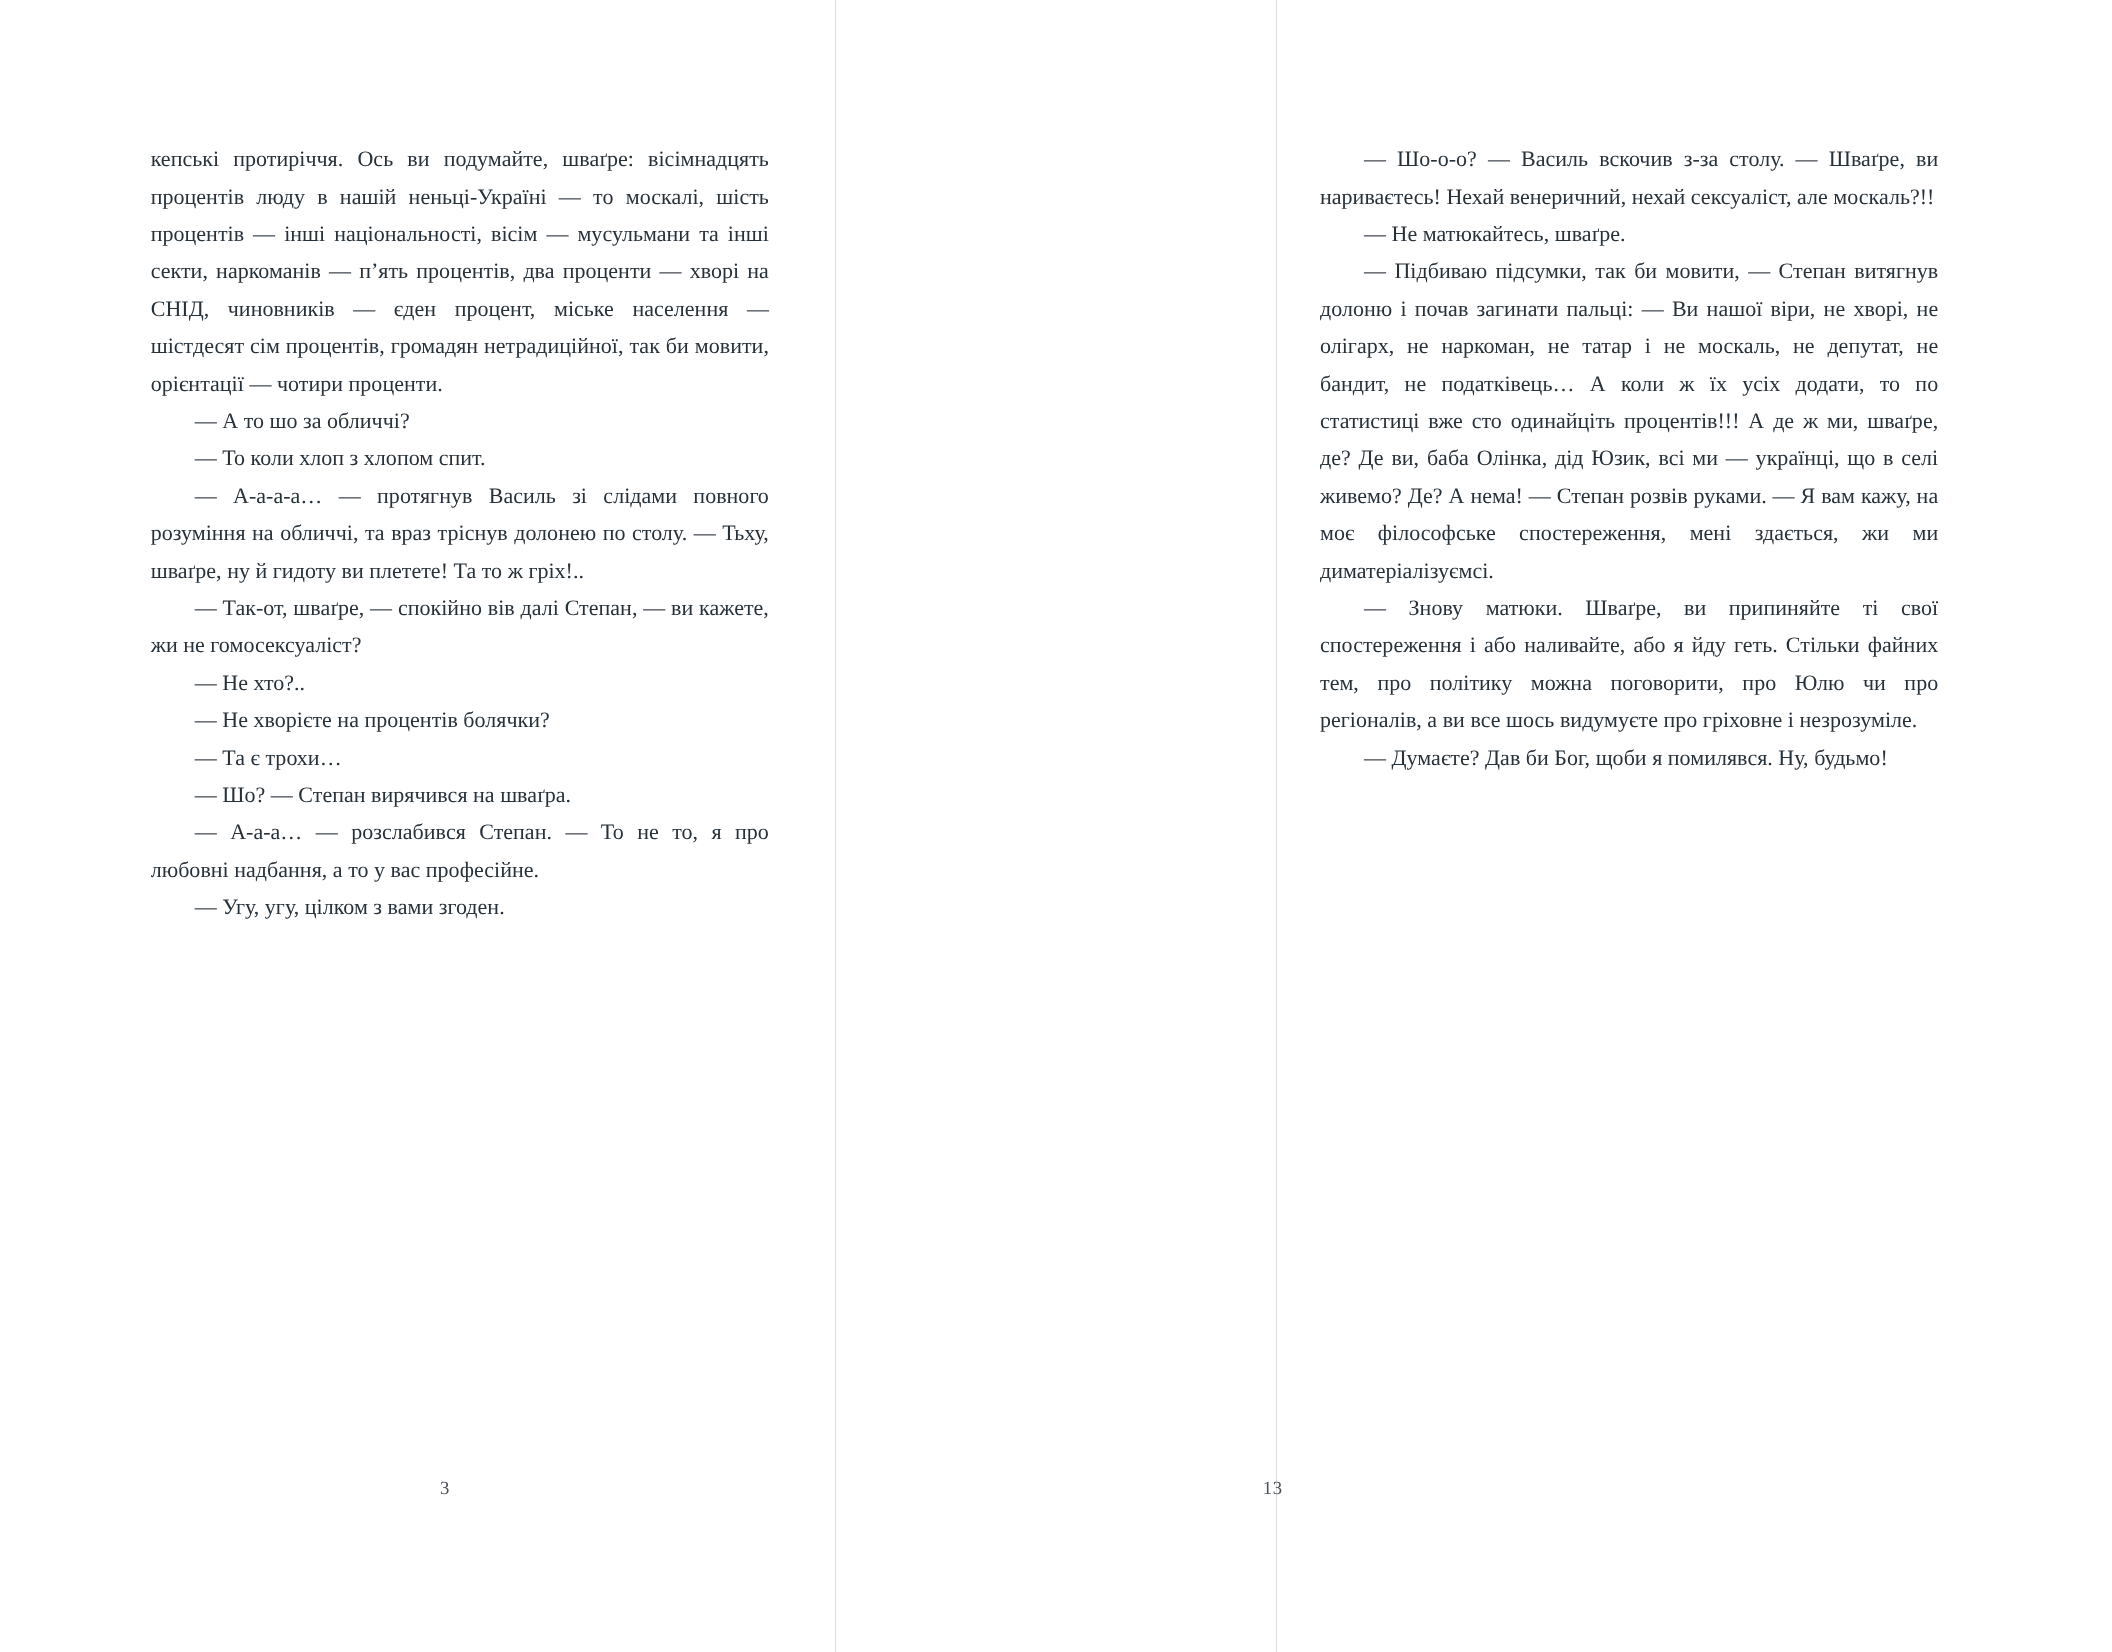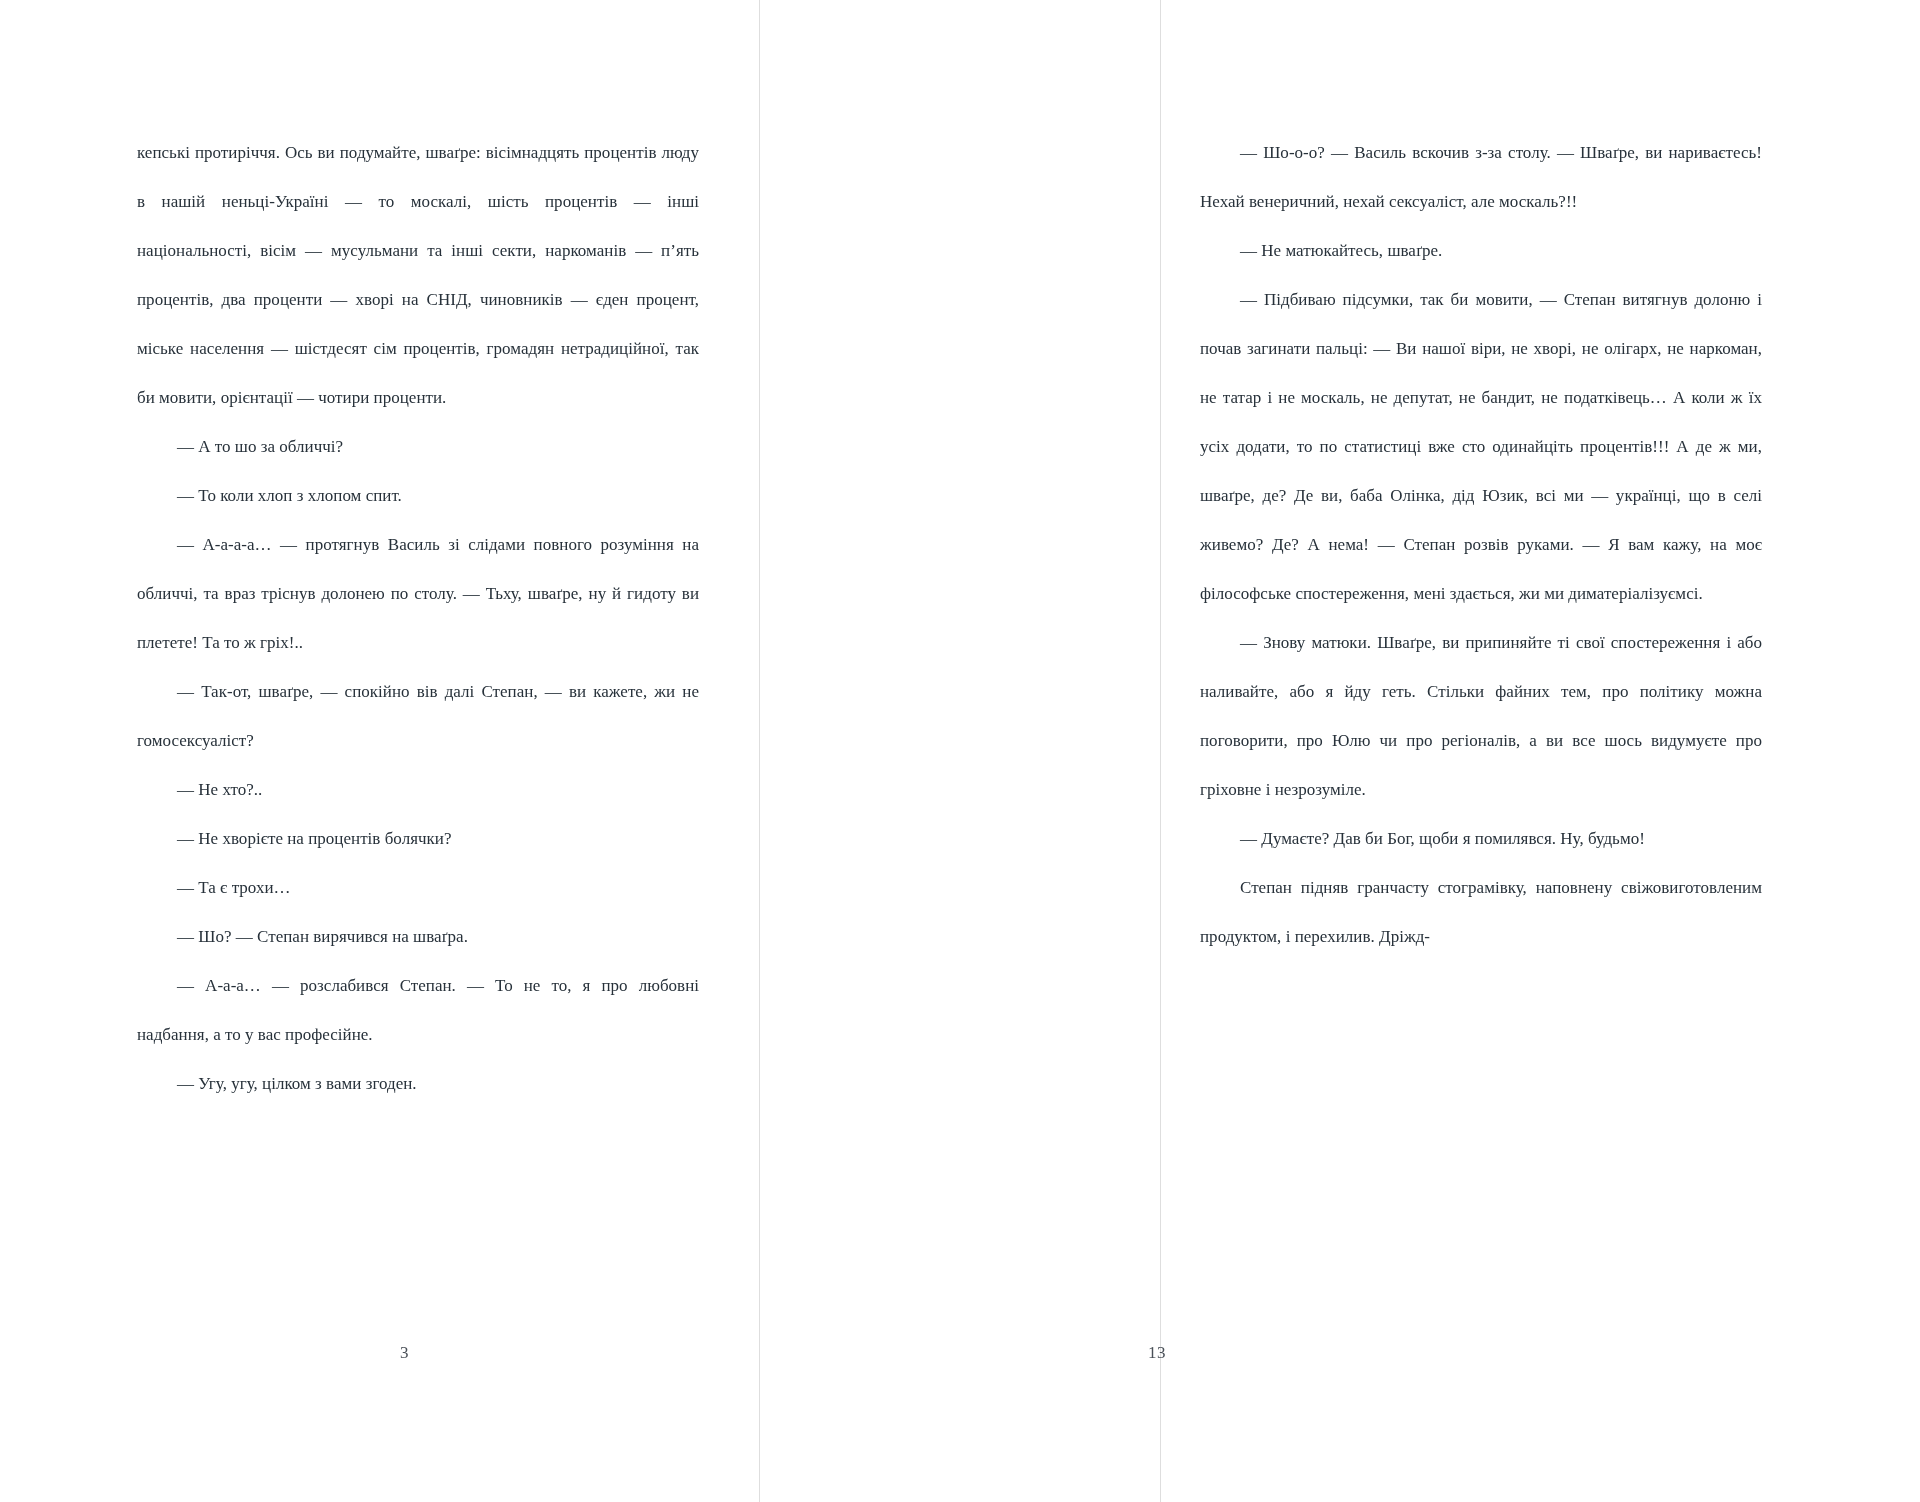--- a/index.html
+++ b/index.html
@@ -45,22 +45,22 @@
     height: 1502px;
     position: relative;
     background: #ffffff;
   }
 
   .textblock {
     position: absolute;
     top: 128px;
     width: 562px;
     color: #27313a;
-    font-size: 17px;
-    line-height: 49px;
+    font-size: 20px;
+    line-height: 34px;
     text-align: justify;
     text-justify: inter-word;
     -webkit-hyphens: none;
     hyphens: none;
     letter-spacing: 0.02px;
   }
   .tb-left  { left: 137px; }
   .tb-right { left: 40px; }
 
   .textblock p {
@@ -110,20 +110,19 @@
   <div class="gutter"></div>
 
   <div class="page page-right">
     <div class="edge-line edge-right-page"></div>
     <div class="textblock tb-right">
       <p class="indent">— Шо-о-о? — Василь вскочив з-за столу. — Шваґре, ви нариваєтесь! Нехай венеричний, нехай сексуаліст, але москаль?!!</p>
       <p class="indent">— Не матюкайтесь, шваґре.</p>
       <p class="indent">— Підбиваю підсумки, так би мовити, — Степан витягнув долоню і почав загинати пальці: — Ви нашої віри, не хворі, не олігарх, не наркоман, не татар і не москаль, не депутат, не бандит, не податківець… А коли ж їх усіх додати, то по статистиці вже сто одинайціть процентів!!! А де ж ми, шваґре, де? Де ви, баба Олінка, дід Юзик, всі ми — українці, що в селі живемо? Де? А нема! — Степан розвів руками. — Я вам кажу, на моє філософське спостереження, мені здається, жи ми диматеріалізуємсі.</p>
       <p class="indent">— Знову матюки. Шваґре, ви припиняйте ті свої спостереження і або наливайте, або я йду геть. Стільки файних тем, про політику можна поговорити, про Юлю чи про регіоналів, а ви все шось видумуєте про гріховне і незрозуміле.</p>
       <p class="indent">— Думаєте? Дав би Бог, щоби я помилявся. Ну, будьмо!</p>
-      <p class="indent">Степан підняв гранчасту стограмівку, наповнену свіжовиготовленим продуктом, і перехилив. Дріжд-</p>
     </div>
   </div>
 
   <div class="folio folio-left">3</div>
   <div class="folio folio-right">13</div>
 
 </div>
 
 </body></html>

